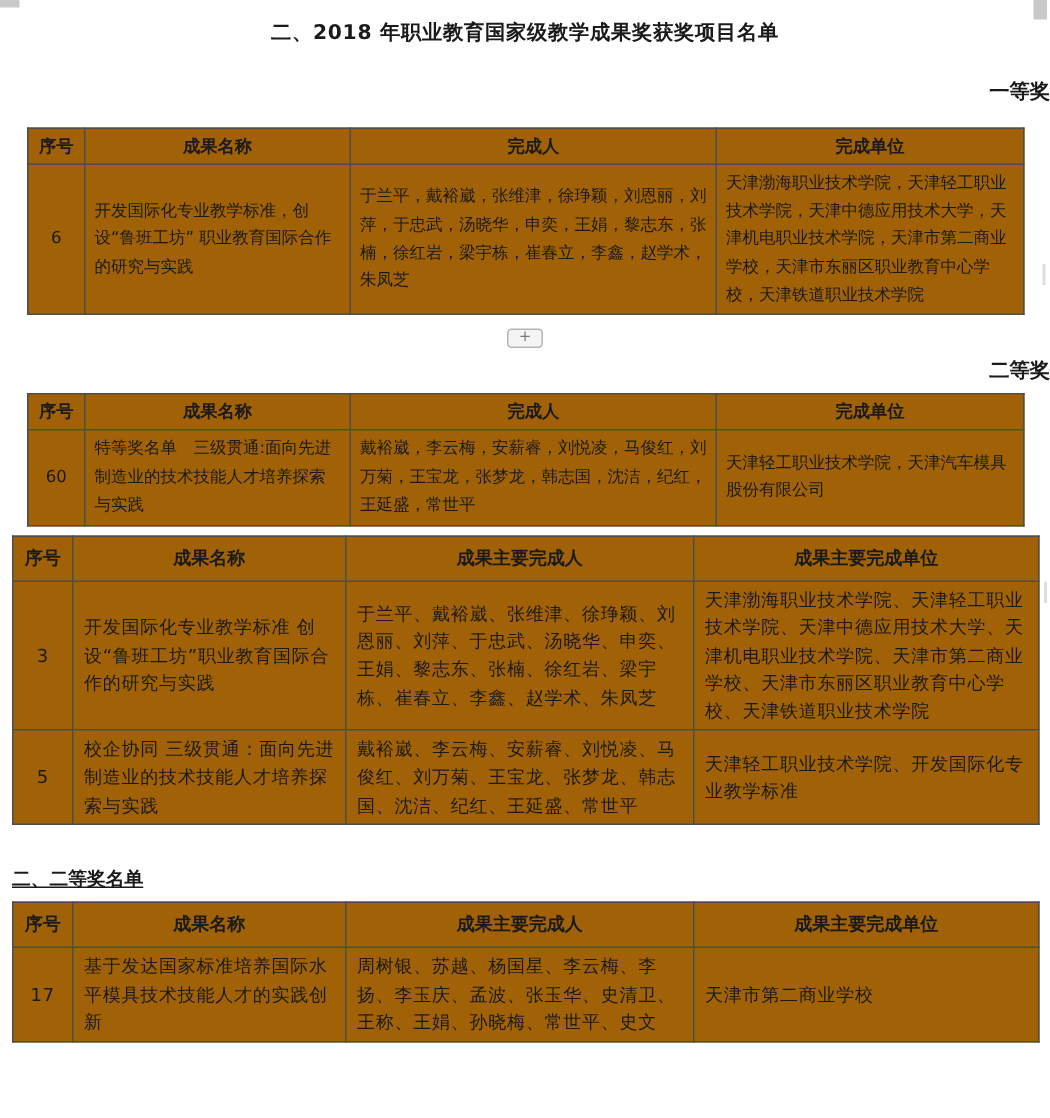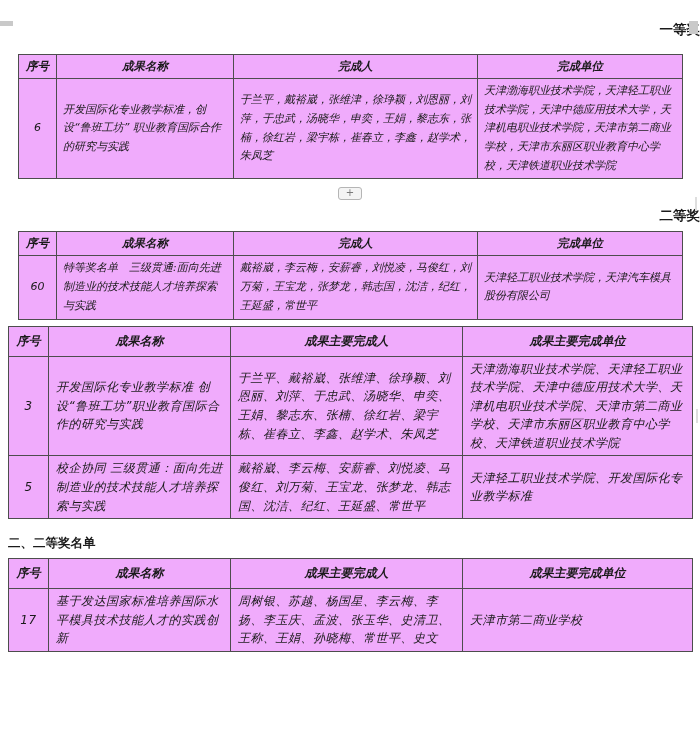--- a/index.html
+++ b/index.html
@@ -30,22 +30,21 @@
     margin-top: 21px;
     text-align: right;
     font-size: 13.5px;
     font-weight: bold;
   }
   .prize-label.second { margin-top: 13px; }
 
   table.tbl {
     border-collapse: collapse;
     table-layout: fixed;
-    background: #f0abfc;
-    font-style: italic;
+    background: #a16207;
   }
   table.nat { width: 664px; margin: 15px 0 0 18px; }
   table.muni { width: 684px; margin: 6px 0 0 8px; }
   .tbl th, .tbl td {
     border: 1px solid #4d4d4d;
     vertical-align: middle;
     word-break: break-all;
   }
   .tbl th {
     font-weight: bold;
@@ -80,31 +79,32 @@
     text-align: center;
     font-size: 21px;
     font-weight: bold;
     letter-spacing: 1px;
   }
   .sec-heading {
     margin: 14px 0 0 8px;
     font-size: 12.5px;
     font-weight: bold;
   }
-  .sec-heading.second { margin-top: 16px; }
+  .sec-heading.second { margin-top: 28px; text-decoration: underline; }
 </style>
 </head>
 <body>
 
 <div class="page">
   <div class="mark mark-tl"></div>
   <div class="mark mark-tr"></div>
   <div class="mark mark-r1"></div>
   <div class="mark mark-r2"></div>
 
+  <div class="nat-title">二、2018 年职业教育国家级教学成果奖获奖项目名单</div>
   <div class="prize-label">一等奖</div>
 
   <table class="tbl nat">
     <colgroup>
         <col style="width:38px">
         <col style="width:177px">
         <col style="width:244px">
         <col style="width:205px">
       </colgroup>
     <thead>

